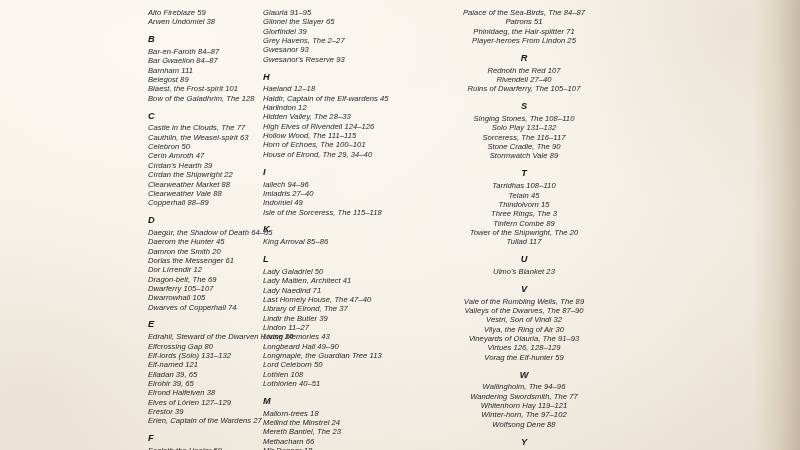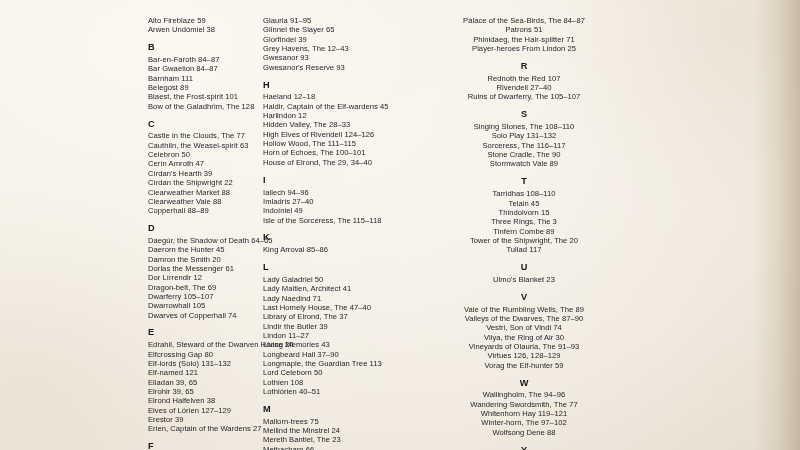--- a/index.html
+++ b/index.html
@@ -49,21 +49,22 @@
     position: relative;
     display: flex;
     gap: 0;
     padding: 0 0 0 0;
     height: 450px;
     box-sizing: border-box;
     z-index: 2;
   }
   .col {
     box-sizing: border-box;
-    padding-top: 16px;
+    padding-top: 8px;
+    font-style: italic;
   }
   .col-1 { width: 255px; padding-left: 148px; }
   .col-2 { width: 175px; padding-left: 8px; }
   .col-3 { width: 180px; padding-left: 8px; text-align: center; }
 
   .entry {
     font-size: 7.6px;
     line-height: 9.35px;
     color: #22252b;
     letter-spacing: 0.05px;
@@ -131,21 +132,21 @@
       <div class="entry">Erien, Captain of the Wardens 27</div>
 
       <div class="letter">F</div>
       <div class="entry">Faeloth the Healer 59</div>
     </div>
 
     <div class="col col-2">
       <div class="entry">Glaurla 91–95</div>
       <div class="entry">Glinnel the Slayer 65</div>
       <div class="entry">Glorfindel 39</div>
-      <div class="entry">Grey Havens, The 12–43</div>
+      <div class="entry">Grey Havens, The 2–27</div>
       <div class="entry">Gwesanor 93</div>
       <div class="entry">Gwesanor's Reserve 93</div>
 
       <div class="letter">H</div>
       <div class="entry">Haeland 12–18</div>
       <div class="entry">Haldir, Captain of the Elf-wardens 45</div>
       <div class="entry">Harlindon 12</div>
       <div class="entry">Hidden Valley, The 28–33</div>
       <div class="entry">High Elves of Rivendell 124–126</div>
       <div class="entry">Hollow Wood, The 111–115</div>
@@ -163,28 +164,28 @@
 
       <div class="letter">L</div>
       <div class="entry">Lady Galadriel 50</div>
       <div class="entry">Lady Maltien, Architect 41</div>
       <div class="entry">Lady Naedind 71</div>
       <div class="entry">Last Homely House, The 47–40</div>
       <div class="entry">Library of Elrond, The 37</div>
       <div class="entry">Lindir the Butler 39</div>
       <div class="entry">Lindon 11–27</div>
       <div class="entry">Living Memories 43</div>
-      <div class="entry">Longbeard Hall 37–90</div>
+      <div class="entry">Longbeard Hall 49–90</div>
       <div class="entry">Longmaple, the Guardian Tree 113</div>
       <div class="entry">Lord Celeborn 50</div>
       <div class="entry">Lothien 108</div>
       <div class="entry">Lothlórien 40–51</div>
 
       <div class="letter">M</div>
-      <div class="entry">Mallorn-trees 75</div>
+      <div class="entry">Mallorn-trees 18</div>
       <div class="entry">Mellind the Minstrel 24</div>
       <div class="entry">Mereth Bantiel, The 23</div>
       <div class="entry">Methacharn 66</div>
       <div class="entry">Mîr Danner 18</div>
     </div>
 
     <div class="col col-3">
       <div class="entry">Palace of the Sea-Birds, The 84–87</div>
       <div class="entry">Patrons 51</div>
       <div class="entry">Phinidaeg, the Hair-splitter 71</div>
@@ -210,21 +211,21 @@
       <div class="entry">Tinfern Combe 89</div>
       <div class="entry">Tower of the Shipwright, The 20</div>
       <div class="entry">Tullad 117</div>
 
       <div class="letter">U</div>
       <div class="entry">Ulmo's Blanket 23</div>
 
       <div class="letter">V</div>
       <div class="entry">Vale of the Rumbling Wells, The 89</div>
       <div class="entry">Valleys of the Dwarves, The 87–90</div>
-      <div class="entry">Vestri, Son of Vindi 74</div>
+      <div class="entry">Vestri, Son of Vindi 32</div>
       <div class="entry">Vilya, the Ring of Air 30</div>
       <div class="entry">Vineyards of Olauria, The 91–93</div>
       <div class="entry">Virtues 126, 128–129</div>
       <div class="entry">Vorag the Elf-hunter 59</div>
 
       <div class="letter">W</div>
       <div class="entry">Wallingholm, The 94–96</div>
       <div class="entry">Wandering Swordsmith, The 77</div>
       <div class="entry">Whitenhorn Hay 119–121</div>
       <div class="entry">Winter-horn, The 97–102</div>

